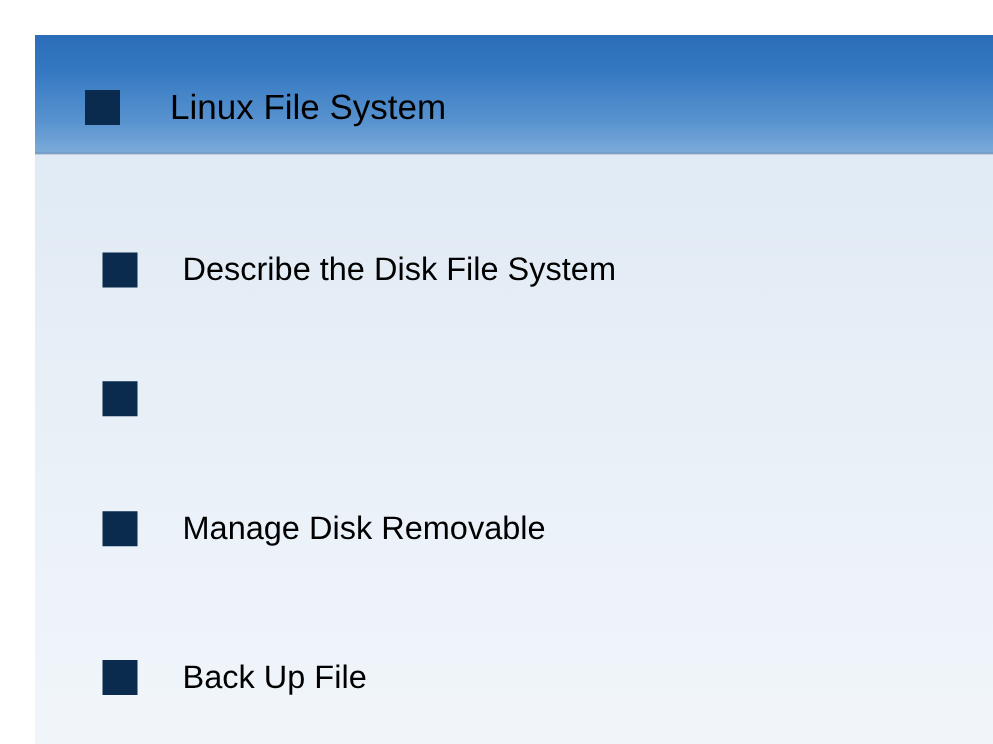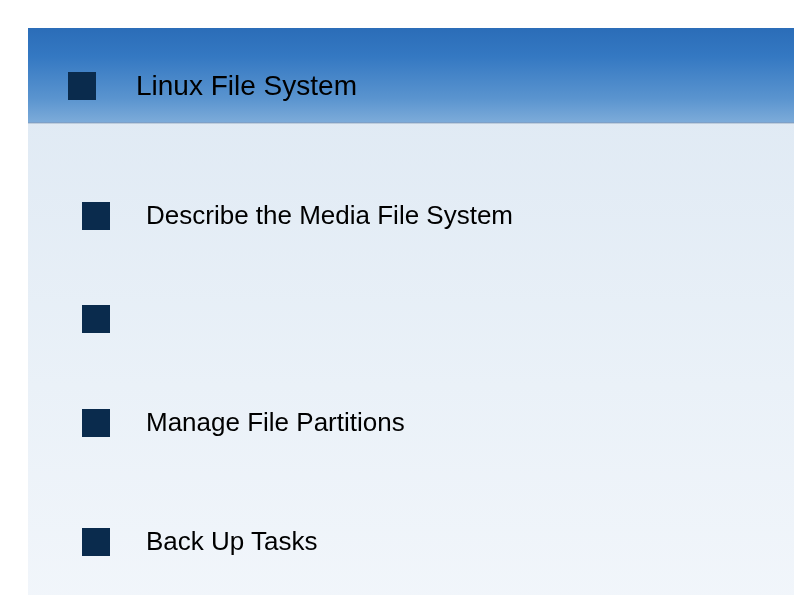--- a/index.html
+++ b/index.html
@@ -78,27 +78,27 @@
   <div class="header-band"></div>
 
   <div class="title-row">
     <div class="title-bullet"></div>
     <div class="title-text">Linux File System</div>
   </div>
 
   <div class="body">
     <div class="item">
       <div class="item-bullet"></div>
-      <div class="item-text">Describe the Media File System</div>
+      <div class="item-text">Describe the Disk File System</div>
     </div>
     <div class="item">
       <div class="item-bullet"></div>
     </div>
     <div class="item">
       <div class="item-bullet"></div>
-      <div class="item-text">Manage File Partitions</div>
+      <div class="item-text">Manage Disk Removable</div>
     </div>
     <div class="item">
       <div class="item-bullet"></div>
-      <div class="item-text">Back Up Tasks</div>
+      <div class="item-text">Back Up File</div>
     </div>
   </div>
 </div>
 
 </body></html>

